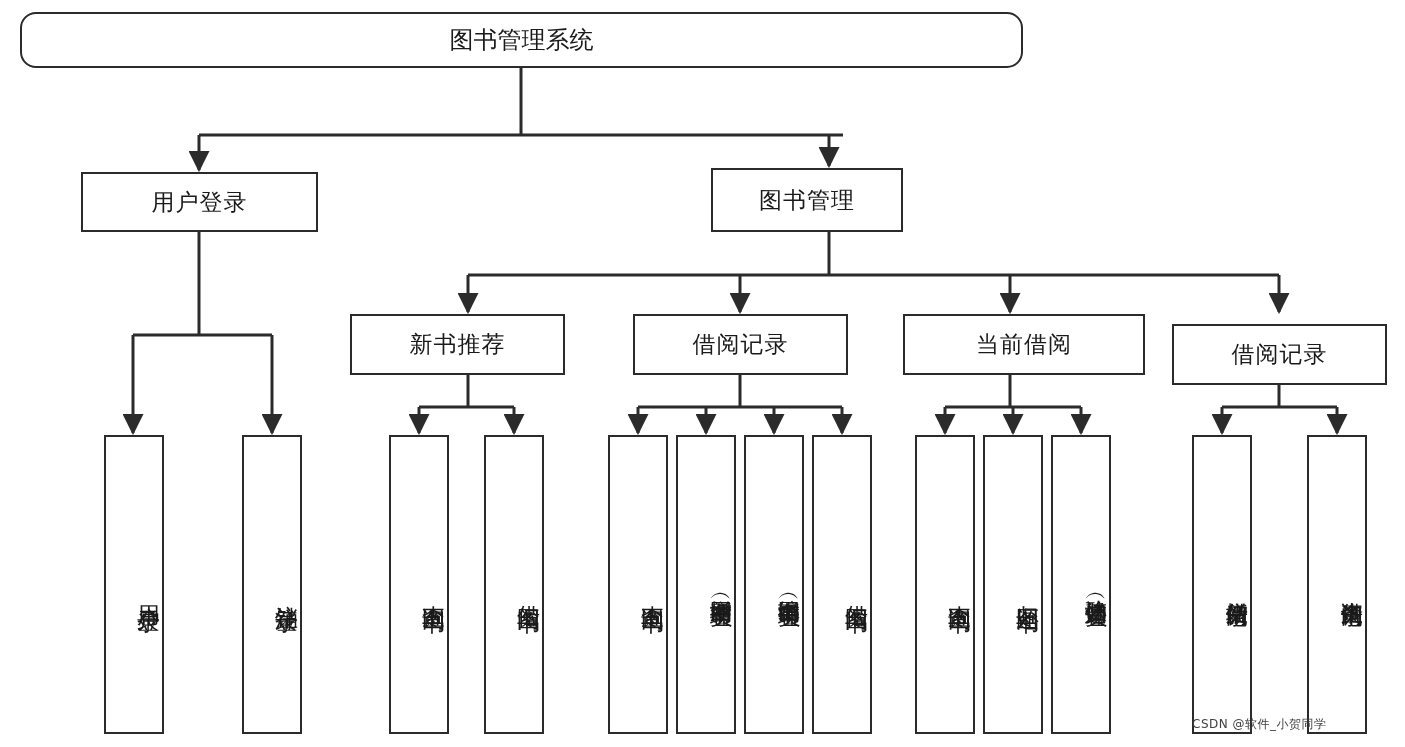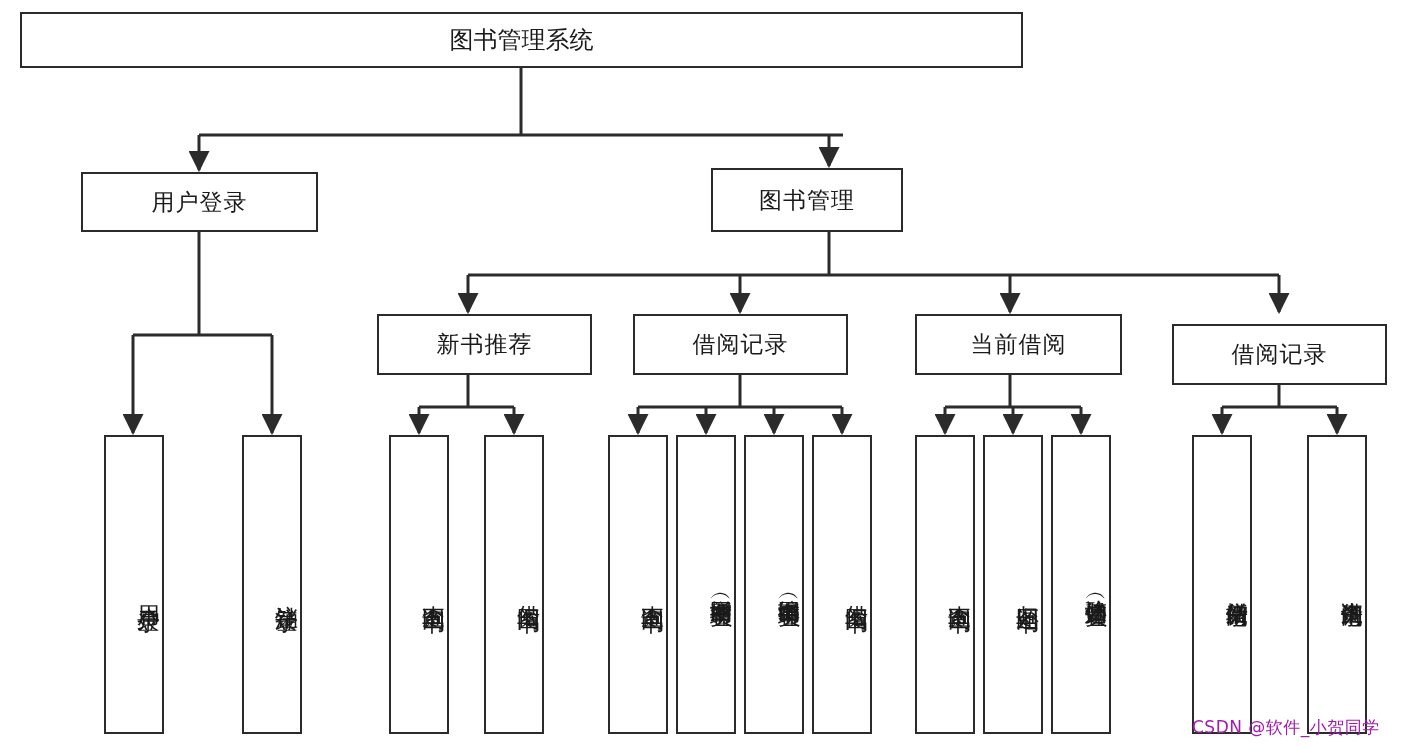--- a/index.html
+++ b/index.html
@@ -33,42 +33,43 @@
     align-items: center;
     justify-content: center;
     color: #1a1a1a;
   }
   .node.horiz {
     font-size: 23px;
     letter-spacing: 1px;
   }
   .node.root {
     font-size: 24px;
+    border-radius: 16px;
   }
   .node.vert {
     writing-mode: vertical-rl;
     text-orientation: upright;
     font-size: 23px;
     line-height: 1.18;
     letter-spacing: 2px;
     padding-top: 18px;
     padding-bottom: 6px;
     align-items: flex-start;
     justify-content: center;
     white-space: nowrap;
   }
   .node.vert.tall {
     padding-top: 10px;
     font-size: 22px;
     letter-spacing: 1px;
   }
   .watermark {
     position: absolute;
-    color: #a21caf;
-    font-size: 17px;
+    color: #404040;
+    font-size: 12px;
     letter-spacing: 0.5px;
     white-space: nowrap;
     pointer-events: none;
   }
 </style>
 </head>
 <body>
 
 <div id="canvas">
 
@@ -121,23 +122,23 @@
       <path d="M 1222 407 L 1222 433" marker-end="url(#arrow)"></path>
       <path d="M 1337 407 L 1337 433" marker-end="url(#arrow)"></path>
     </g>
   </svg>
 
   <div class="node root" style="left:20px; top:12px; width:1003px; height:56px;">图书管理系统</div>
 
   <div class="node horiz" style="left:81px; top:172px; width:237px; height:60px;">用户登录</div>
   <div class="node horiz" style="left:711px; top:168px; width:192px; height:64px;">图书管理</div>
 
-  <div class="node horiz" style="left:377px; top:314px; width:215px; height:61px;">新书推荐</div>
+  <div class="node horiz" style="left:350px; top:314px; width:215px; height:61px;">新书推荐</div>
   <div class="node horiz" style="left:633px; top:314px; width:215px; height:61px;">借阅记录</div>
-  <div class="node horiz" style="left:903px; top:314px; width:207px; height:61px;margin-left:12px;">当前借阅</div>
+  <div class="node horiz" style="left:903px; top:314px; width:242px; height:61px;">当前借阅</div>
   <div class="node horiz" style="left:1172px; top:324px; width:215px; height:61px;">借阅记录</div>
 
   <div class="node vert" style="left:104px; top:435px; width:60px; height:299px;">用户登录</div>
   <div class="node vert" style="left:242px; top:435px; width:60px; height:299px;">注销登录</div>
 
   <div class="node vert" style="left:389px; top:435px; width:60px; height:299px;">查询图书</div>
   <div class="node vert" style="left:484px; top:435px; width:60px; height:299px;">借阅图书</div>
 
   <div class="node vert" style="left:608px; top:435px; width:60px; height:299px;">查询图书</div>
   <div class="node vert tall" style="left:676px; top:435px; width:60px; height:299px;">新增图书（管理员）</div>

